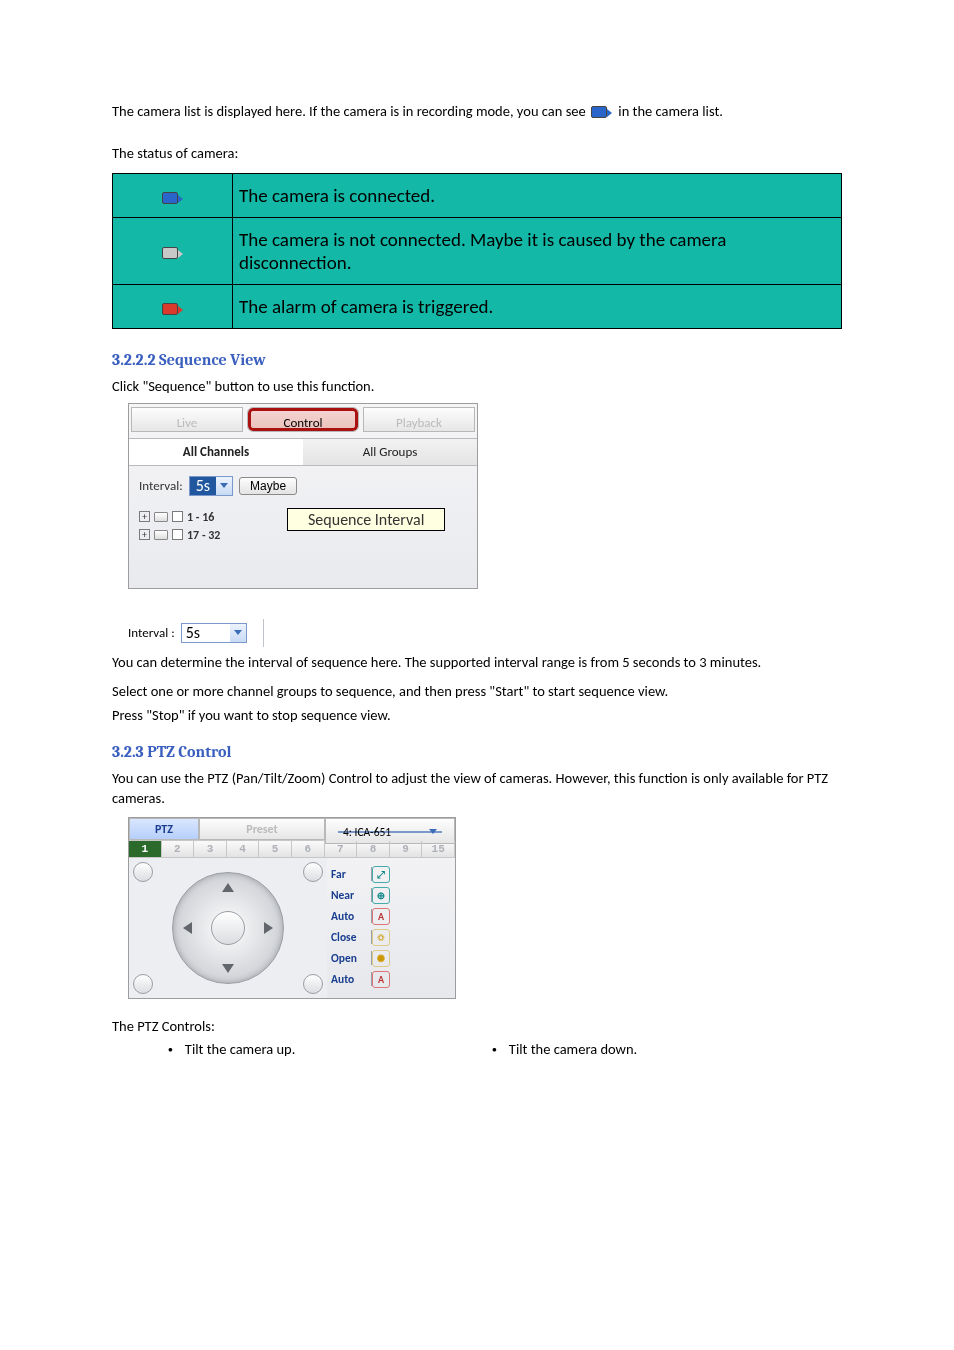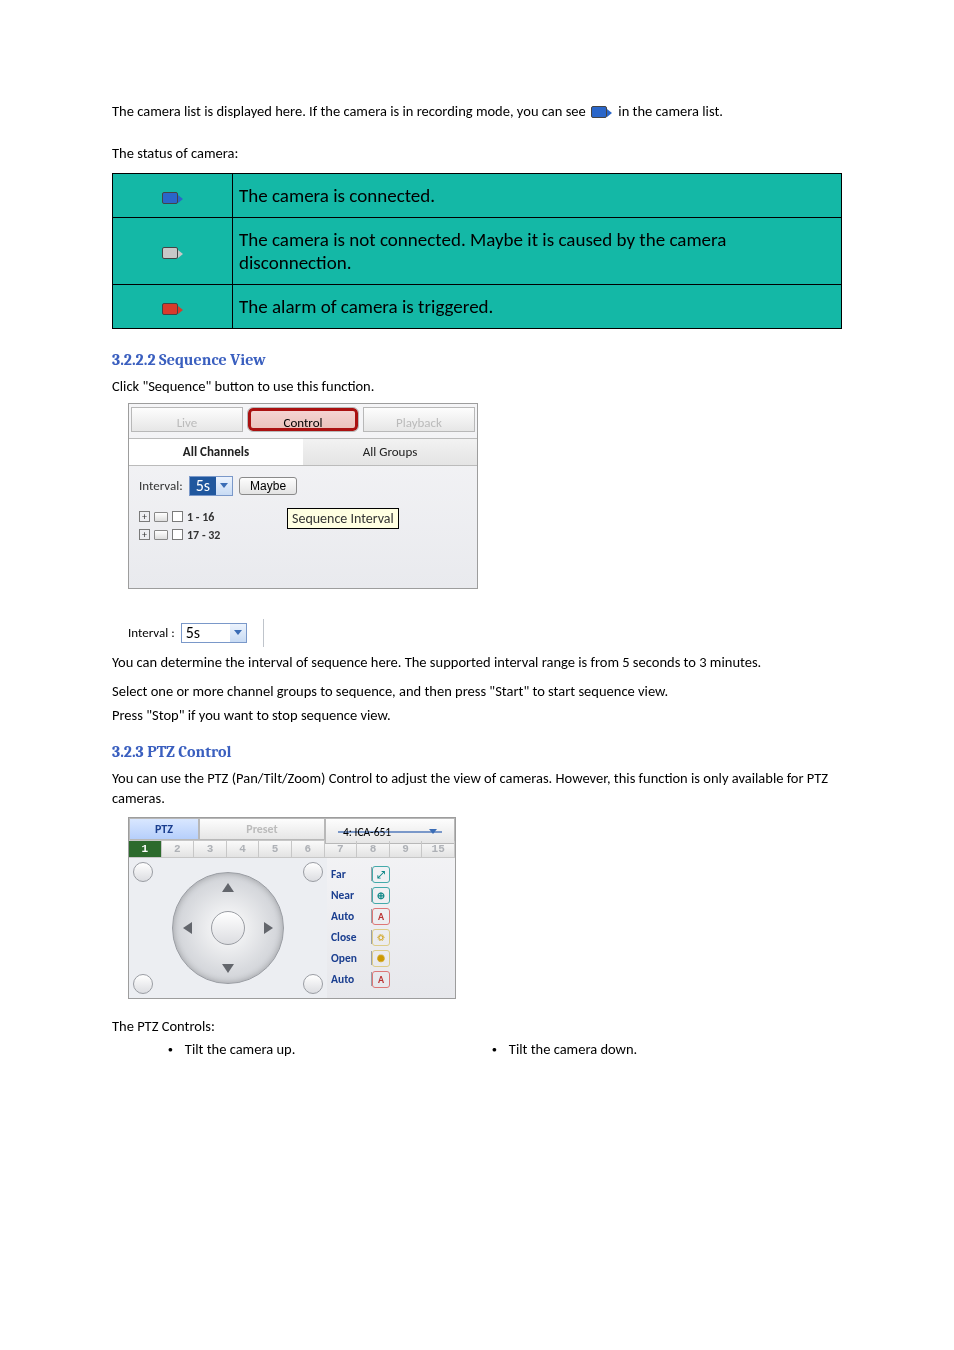--- a/index.html
+++ b/index.html
@@ -138,21 +138,21 @@
     border-top: 5px solid #3b6db6;
   }
   .btn-win {
     border: 1px solid #8a8a8a;
     background: linear-gradient(#fdfdfd,#e3e3e3);
     font-size: 12px; padding: 1px 10px; border-radius: 3px;
   }
   .seq-tooltip {
     position: absolute; left: 158px; top: 42px;
     border: 1px solid #000; background: #ffffe1;
-    font-size: 14px; padding: 1px 4px;
+    font-size: 16px; padding: 1px 20px;
   }
   .tree { margin-top: 12px; font-size: 12px; font-weight: 700; }
   .tree-row { display: flex; align-items: center; gap: 4px; height: 18px; }
   .tree-exp {
     width: 11px; height: 11px; border: 1px solid #7a7a7a;
     display: flex; align-items: center; justify-content: center;
     font-size: 10px; line-height: 1; font-weight: 400;
   }
   .tree-chk { width: 11px; height: 11px; border: 1px solid #7a7a7a; background: #fff; }
   .folder-ico {

